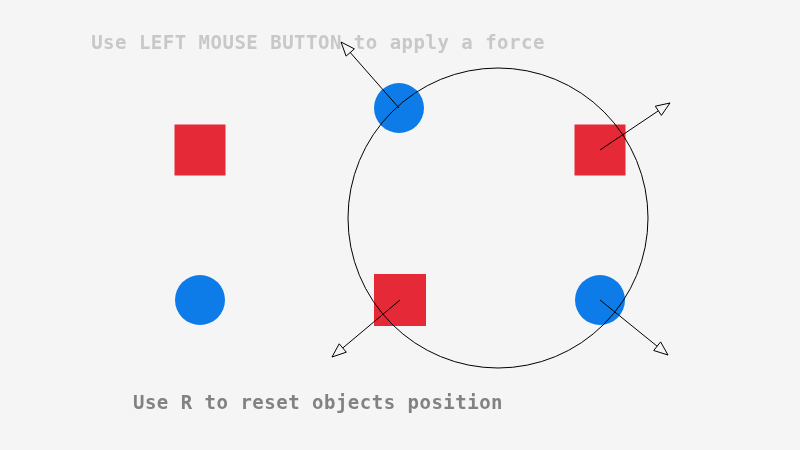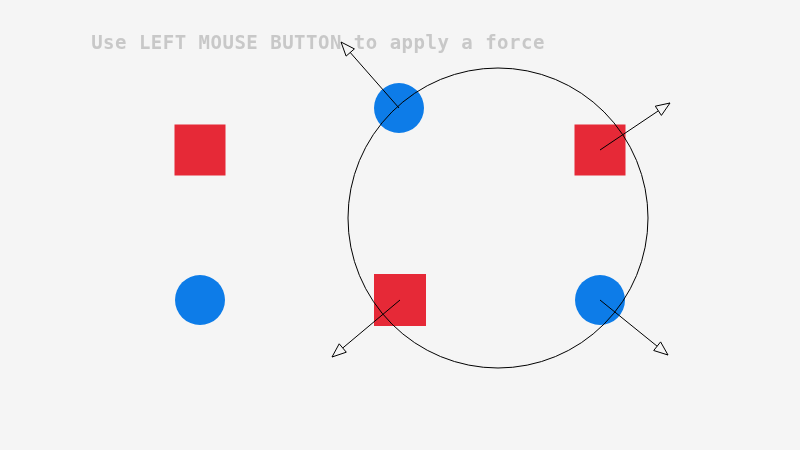--- a/index.html
+++ b/index.html
@@ -46,13 +46,14 @@
       <line x1="399" y1="108" x2="341" y2="42" stroke="#000000" stroke-width="1"></line>
       <polygon points="341.0,42.0 346.1,56.1 354.4,48.9" fill="#f5f5f5" stroke="#000000" stroke-width="1"></polygon>
       <line x1="600" y1="150" x2="670" y2="103" stroke="#000000" stroke-width="1"></line>
       <polygon points="670.0,103.0 655.3,106.2 661.4,115.4" fill="#f5f5f5" stroke="#000000" stroke-width="1"></polygon>
       <line x1="400" y1="300" x2="332" y2="357" stroke="#000000" stroke-width="1"></line>
       <polygon points="332.0,357.0 346.3,352.2 339.2,343.8" fill="#f5f5f5" stroke="#000000" stroke-width="1"></polygon>
       <line x1="600" y1="300" x2="668" y2="355" stroke="#000000" stroke-width="1"></line>
       <polygon points="668.0,355.0 660.6,341.9 653.7,350.5" fill="#f5f5f5" stroke="#000000" stroke-width="1"></polygon>
     </svg>
   <div class="hint hint-top" style="color: rgb(200, 200, 200);">Use LEFT MOUSE BUTTON to apply a force</div>
+  <div class="hint hint-bottom" style="color: rgb(130, 130, 130);">Use R to reset objects position</div>
 </div>
 
 </body></html>

